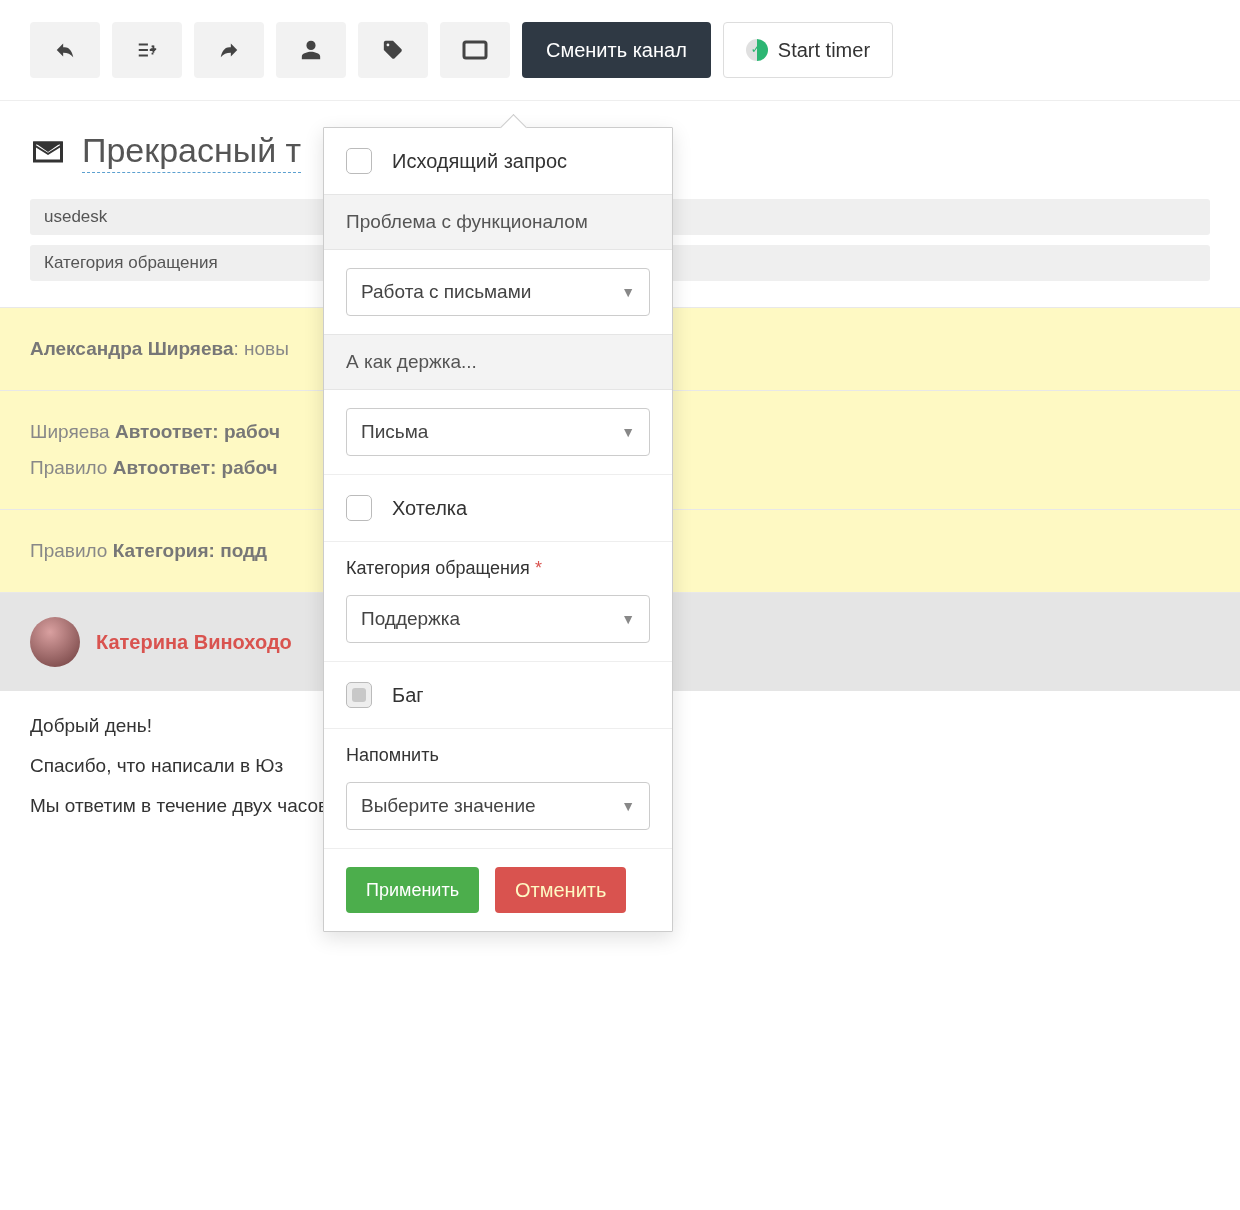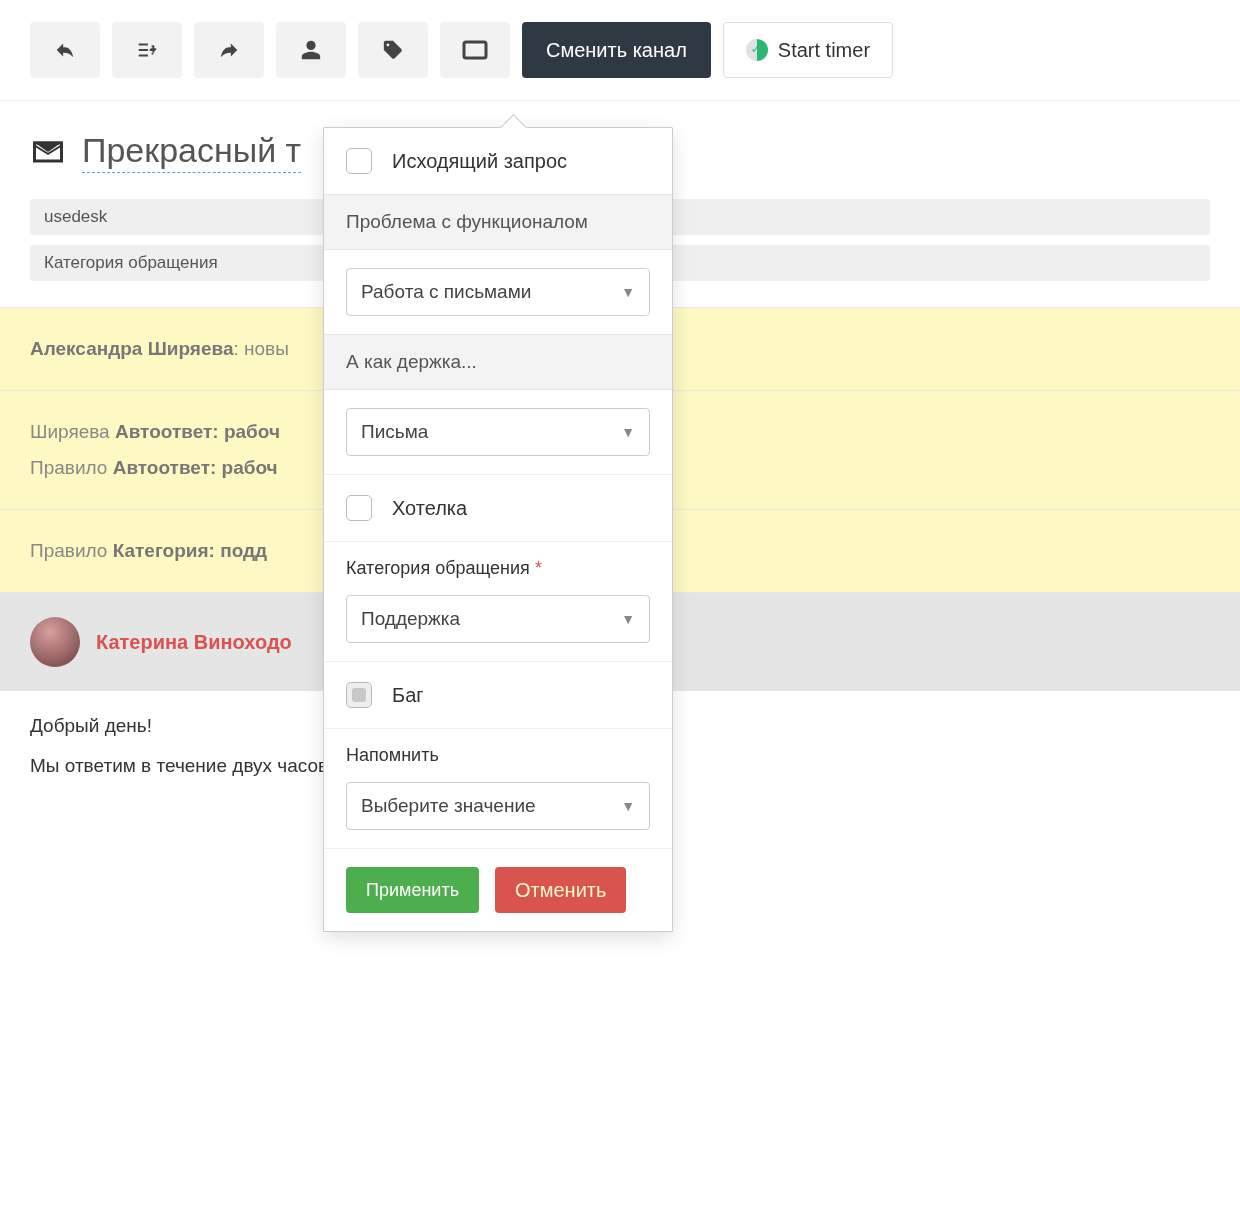--- a/index.html
+++ b/index.html
@@ -304,20 +304,21 @@
 </div>
 <div class="hsep-thick"></div>
 
 <div class="author-block">
   <div class="avatar"></div>
   <span class="author-name">Катерина Виноходо</span>
 </div>
 
 <div class="body-text">
   <p>Добрый день!</p>
+  <p>Спасибо, что написали в Юз</p>
   <p>Мы ответим в течение двух часов.</p>
 </div>
 
 <div class="popover">
   <div class="pop-cb">
     <div class="cb"></div>
     <span class="cb-label">Исходящий запрос</span>
   </div>
 
   <div class="pop-header">Проблема с функционалом</div>

